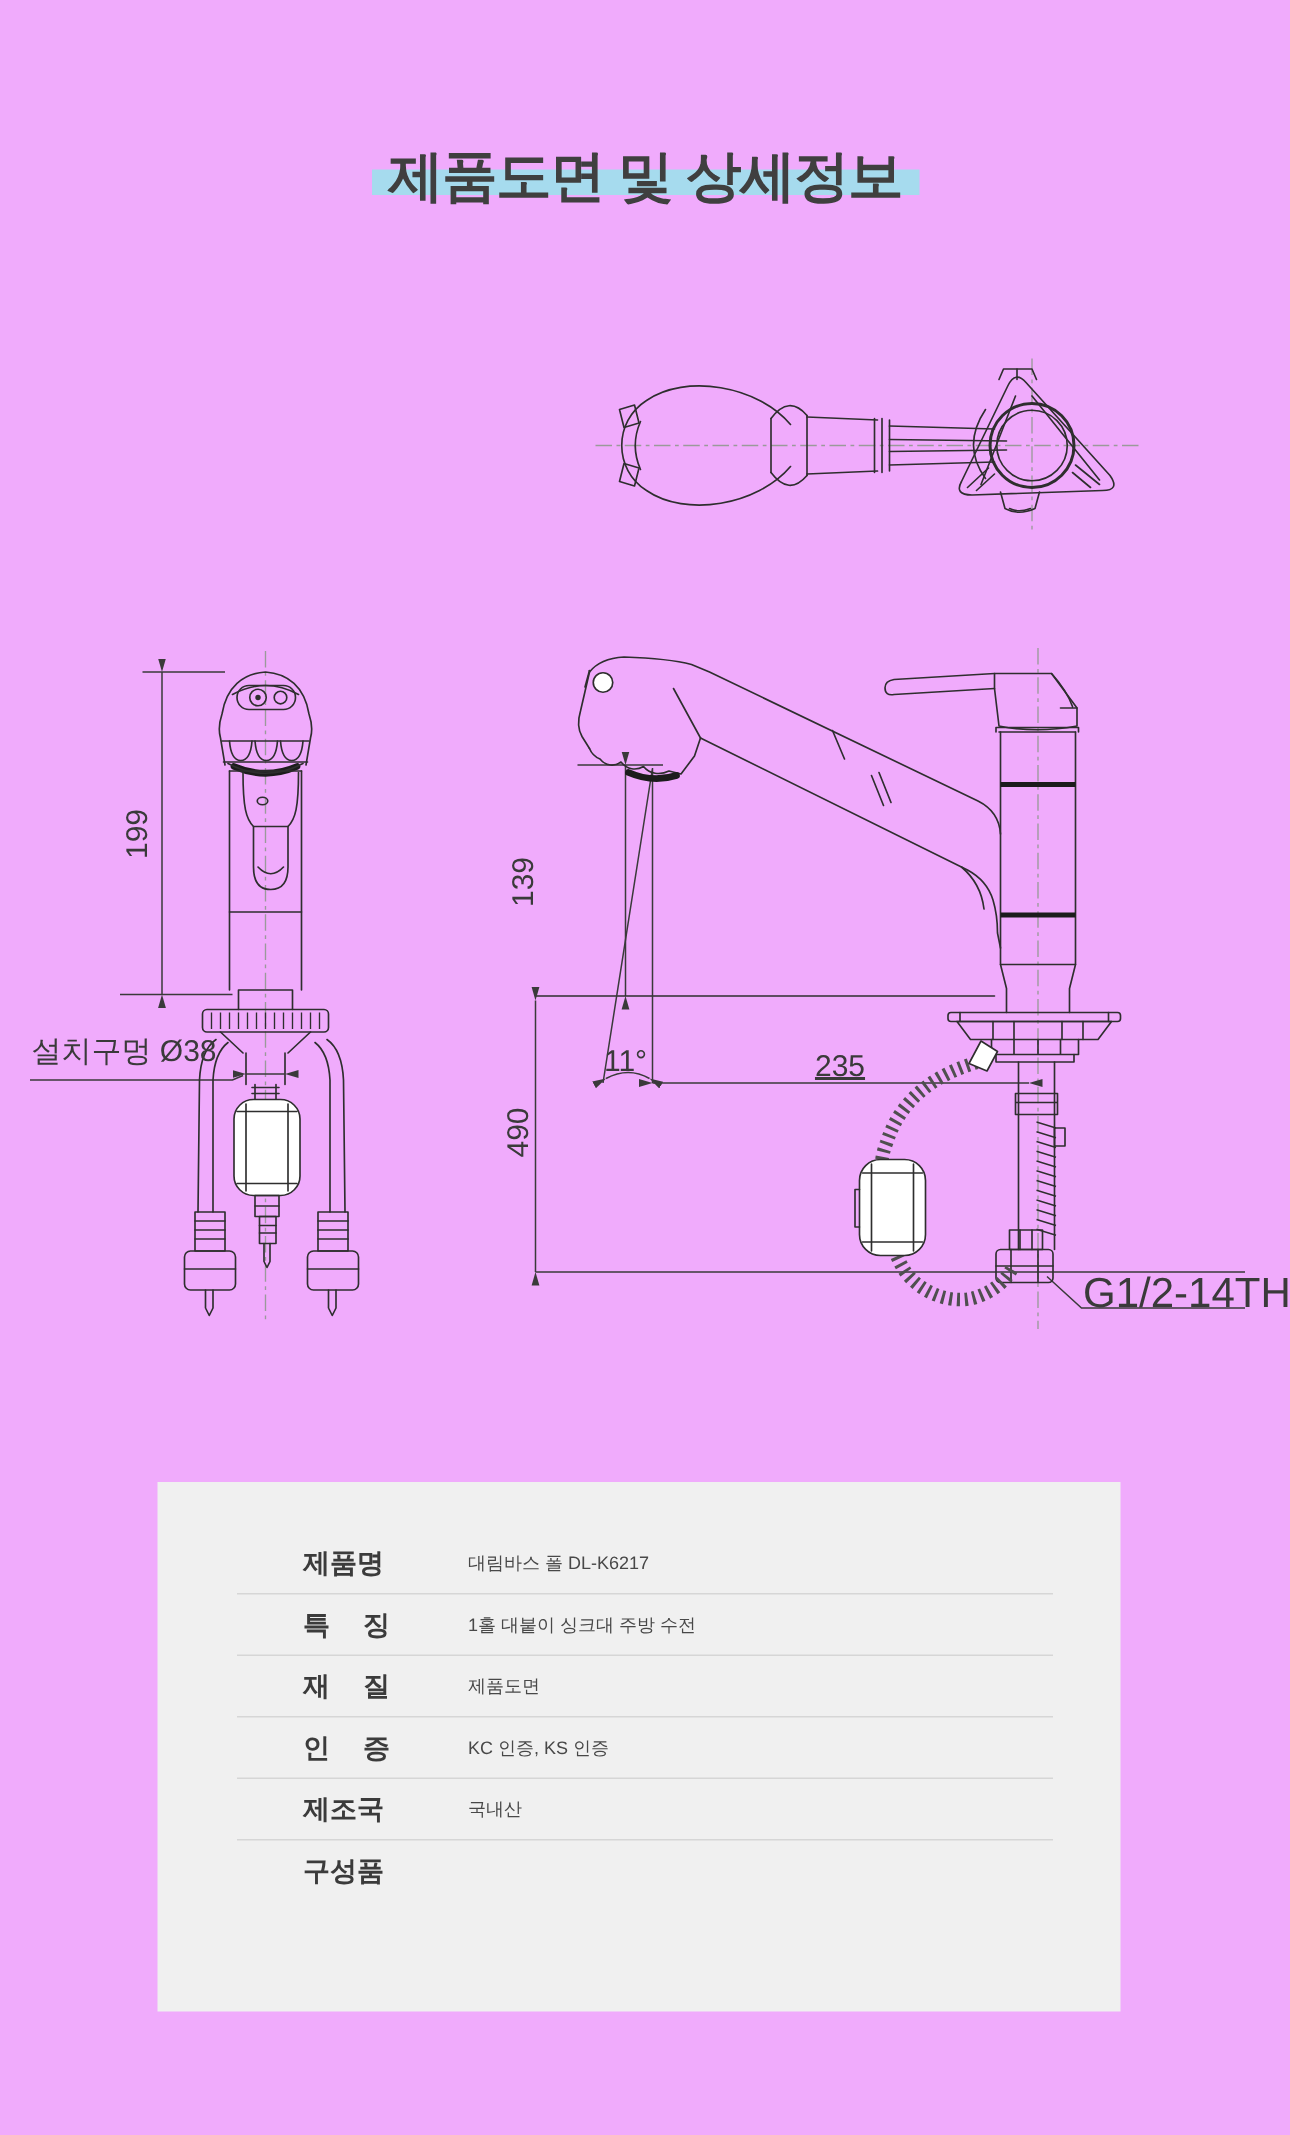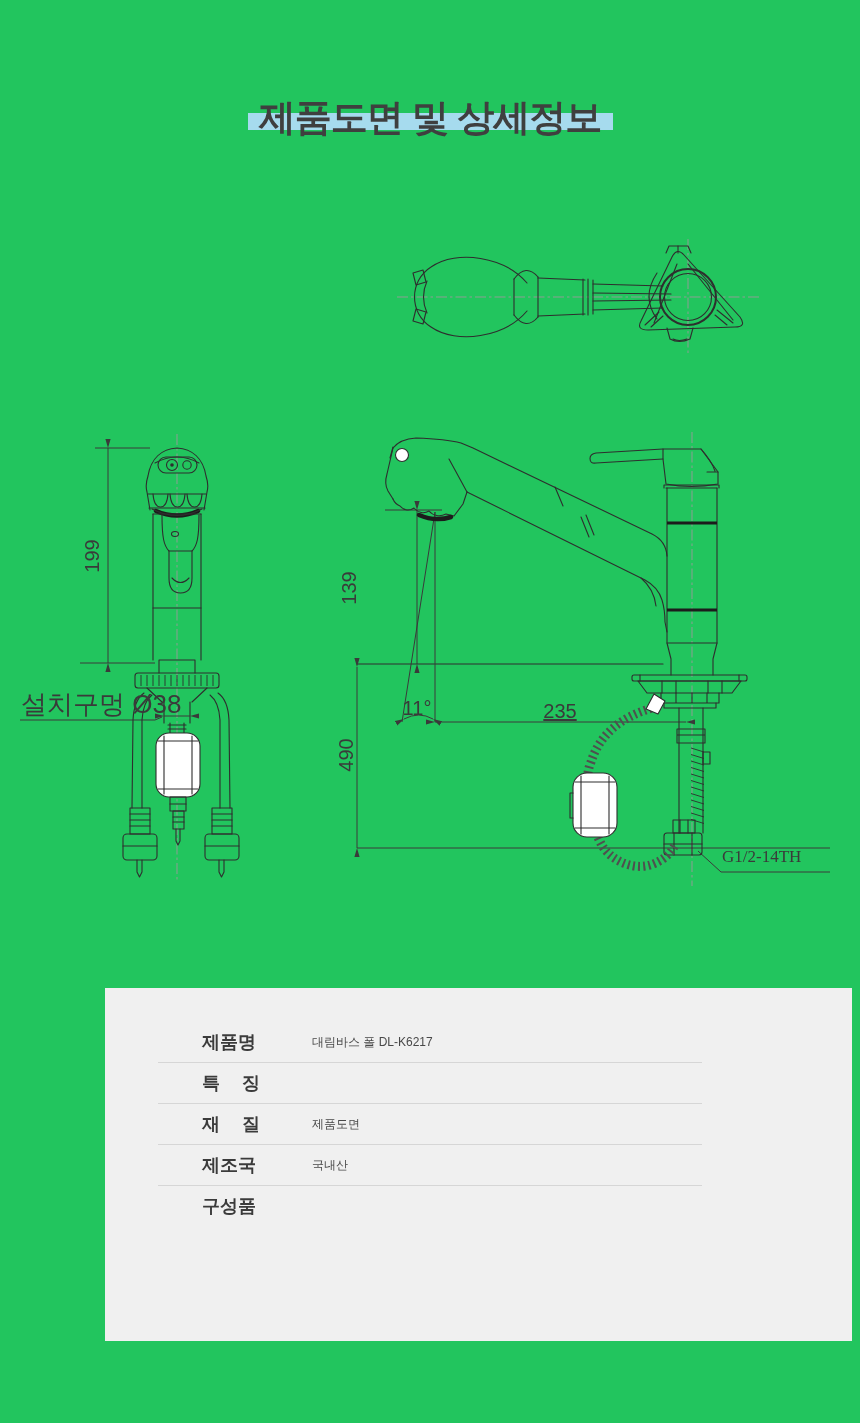--- a/index.html
+++ b/index.html
@@ -1,16 +1,16 @@
 <!DOCTYPE html>
 <html><head>
 <meta charset="utf-8">
 <style>
   html,body{margin:0;padding:0;background:#fff;}
-  #page{position:relative;width:860px;height:1423px;background:#22c55e;overflow:hidden;
+  #page{position:relative;width:860px;height:1423px;background:#f0abfc;overflow:hidden;
         font-family:"Liberation Sans","DejaVu Sans",sans-serif;color:#3d3d3d;}
 
   
   #title-wrap{position:absolute;left:0;top:0;width:860px;height:150px;}
   #title-highlight{position:absolute;left:248px;top:113px;width:365px;height:17px;background:#a6dbee;}
   #page-title{position:absolute;left:0;top:72px;width:860px;text-align:center;
               font-size:37px;font-weight:600;letter-spacing:-1px;color:#3f3f3f;line-height:42px;}
 
   
   .drawing{position:absolute;}
@@ -23,21 +23,21 @@
   .hatch{stroke:#2e2e2e;stroke-width:.9;fill:none;}
   .hose{stroke:#4f4f4f;stroke-width:9;fill:none;stroke-dasharray:2 3.2;}
   .whitefill{fill:#ffffff;}
 
   
   .dim-label{position:absolute;font-size:20px;color:#3a3a3a;white-space:nowrap;line-height:1;}
   .rot{transform:translate(-50%,-50%) rotate(-90deg);}
   .ctr{transform:translate(-50%,-50%);}
 
   
-  #spec-panel{position:absolute;left:105px;top:988px;width:747px;height:353px;background:#f0f0f0;}
+  #spec-panel{position:absolute;left:105px;top:988px;width:642px;height:353px;background:#f0f0f0;}
   #spec-table{position:absolute;left:53px;top:34px;width:544px;}
   .spec-row{height:40px;display:flex;align-items:center;border-bottom:1px solid #d6d6d6;}
   .spec-row:last-child{border-bottom:none;}
   .spec-label{margin-left:44px;width:58px;font-size:18px;font-weight:700;color:#3b3b3b;
               text-align:justify;text-align-last:justify;display:inline-block;}
   .spec-value{margin-left:52px;font-size:12px;color:#484848;white-space:nowrap;}
 </style>
 </head>
 <body>
 
@@ -213,43 +213,48 @@
       <path class="hose" d="M326,277 C298,284 271,300 261,332 C256,344 257,356 259,366 C261,390 266,406 273,417 C283,432 306,441 323,434 C336,429 342,421 345,415"></path>
       <path class="ln whitefill" d="M316,279 L324,264 L335,271 L328,284 Z"></path>
 
       <rect class="ln whitefill" x="243" y="343" width="44" height="64" rx="14"></rect>
       <path class="ln" d="M251,346 V404 M279,346 V404 M245,352 H285 M245,398 H285"></path>
       <path class="ln" d="M240,363 H243 M240,388 H243 M240,363 V388"></path>
     </svg>
   </div>
 
   <span class="dim-label rot" style="left:92px;top:556px;">199</span>
-  <span class="dim-label" style="left:21px;top:691px;font-size:26px;">설치구멍 Ø38</span>
+  <span class="dim-label" style="left:21px;top:691px;font-size:20px;">설치구멍 Ø38</span>
   <span class="dim-label rot" style="left:349px;top:588px;">139</span>
   <span class="dim-label rot" style="left:346px;top:755px;">490</span>
   <span class="dim-label ctr" style="left:417px;top:708px;text-align:right;">11°</span>
   <span class="dim-label ctr" style="left:560px;top:711px;text-decoration:underline;">235</span>
-  <span class="dim-label" style="left:722px;top:848px;font-size:17px;font-family:Liberation Serif, serif;">G1/2-14TH</span>
+  <span class="dim-label" style="left:722px;top:848px;font-size:28px;">G1/2-14TH</span>
 
   <div id="spec-panel">
     <div id="spec-table">
   <div class="spec-row">
     <span class="spec-label label">제품명</span>
     <span class="spec-value value">대림바스 폴 DL-K6217</span>
   </div>
 
   <div class="spec-row">
     <span class="spec-label label">특 징</span>
+    <span class="spec-value value">1홀 대붙이 싱크대 주방 수전</span>
   </div>
 
   <div class="spec-row">
     <span class="spec-label label">재 질</span>
     <span class="spec-value value">제품도면</span>
   </div>
 
+  <div class="spec-row">
+    <span class="spec-label label">인 증</span>
+    <span class="spec-value value">KC 인증, KS 인증</span>
+  </div>
 
 
   <div class="spec-row">
     <span class="spec-label label">제조국</span>
     <span class="spec-value value">국내산</span>
   </div>
 
   <div class="spec-row">
     <span class="spec-label label">구성품</span>
   </div>

